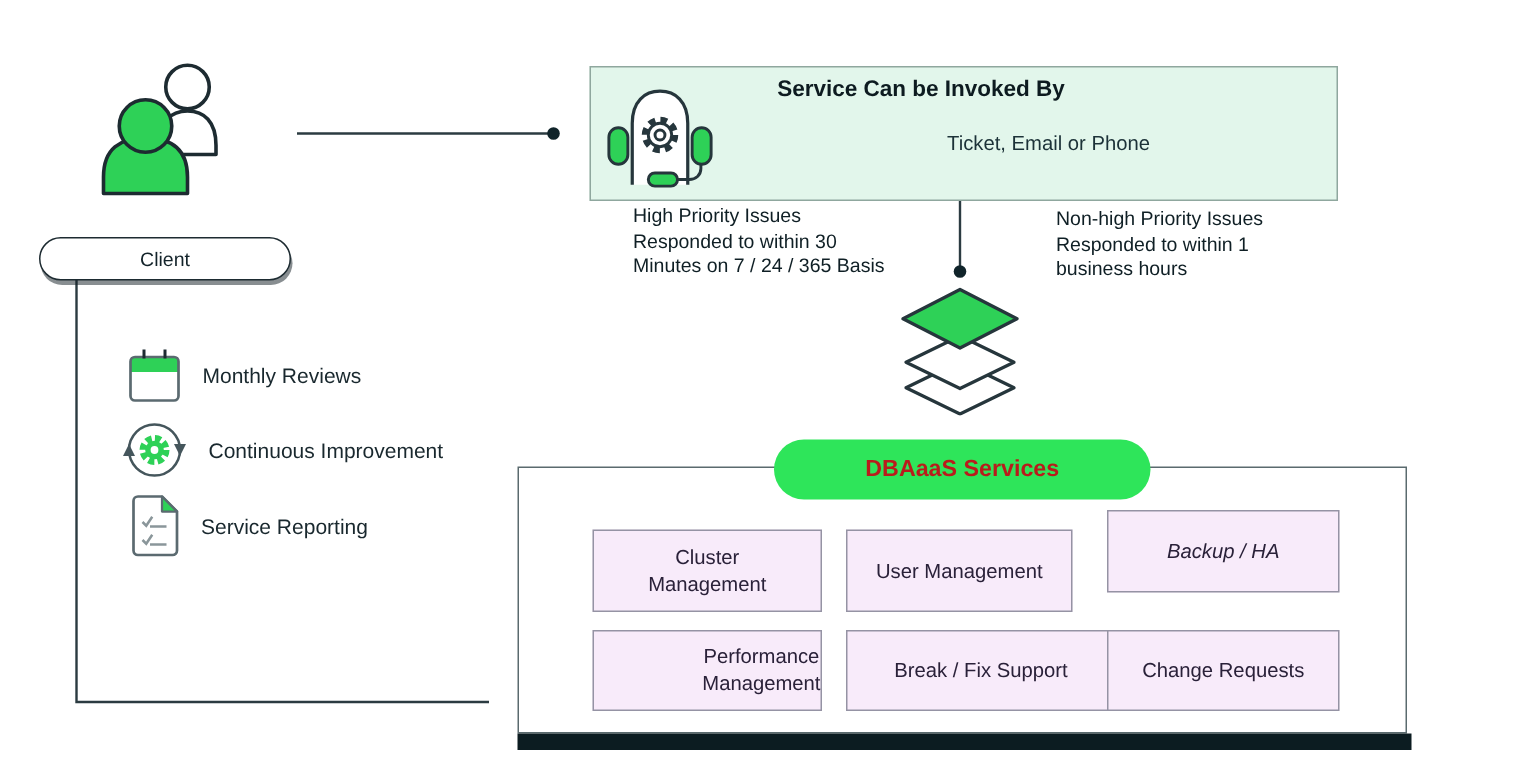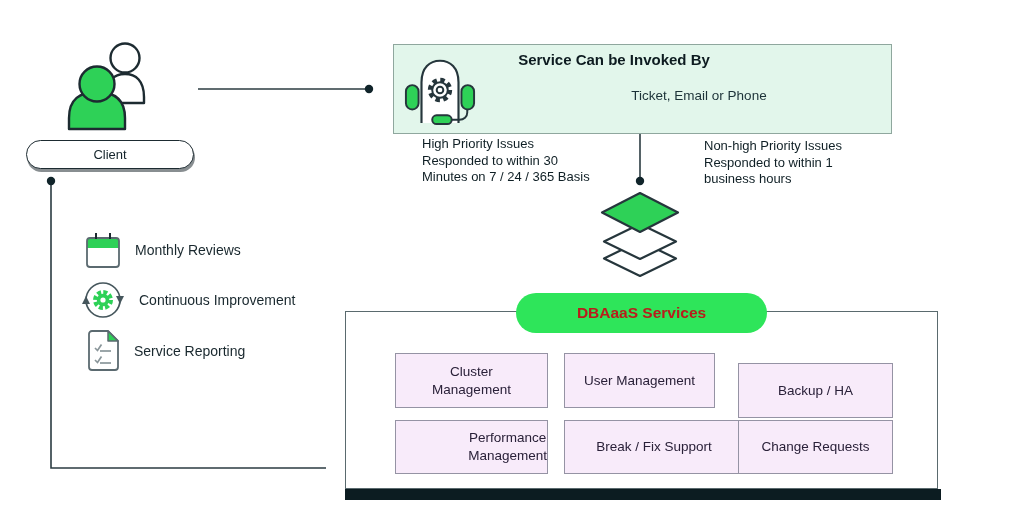--- a/index.html
+++ b/index.html
@@ -3,21 +3,21 @@
 <meta charset="utf-8">
 <style>
   html,body{margin:0;padding:0;background:#fff;}
   #canvas{position:relative;width:1024px;height:517px;background:#ffffff;
           font-family:"Liberation Sans",sans-serif;overflow:hidden;}
   .abs{position:absolute;}
   
   #connectors{position:absolute;left:0;top:0;width:1024px;height:517px;z-index:1;}
   
   .client-icon{left:60px;top:38px;width:100px;height:94px;z-index:2;}
-  .client-pill{left:26px;top:140px;width:166px;height:27px;background:#fff;
+  .client-pill{left:26px;top:158px;width:166px;height:27px;background:#fff;
     border:1.6px solid #1d2b31;border-radius:15px;display:flex;align-items:center;
     justify-content:center;font-size:13px;color:#13232a;z-index:2;
     box-shadow:1px 3px 0 rgba(18,30,36,.5);}
   
   .invoke-box{left:393px;top:44px;width:497px;height:88px;background:#E2F6EB;
     border:1.5px solid #8FA79E;z-index:2;}
   .headset{position:absolute;left:9px;top:9px;width:74px;height:72px;}
   .invoke-title{position:absolute;left:95px;top:6px;width:250px;text-align:center;
     font-size:15px;font-weight:700;color:#0d1b20;}
   .invoke-sub{position:absolute;left:180px;top:43px;width:250px;text-align:center;
@@ -34,21 +34,21 @@
   .panel-bar{left:345px;top:489px;width:596px;height:11px;background:#0C1C21;z-index:2;}
   .dbaas-pill{left:516px;top:293px;width:251px;height:40px;background:#2EE55A;
     border-radius:21px;display:flex;align-items:center;justify-content:center;
     font-size:15.5px;font-weight:600;color:#b91c1c;z-index:3;}
   .svc{position:absolute;background:#F8EBFA;border:1.2px solid #9593A4;
     display:flex;align-items:center;justify-content:center;text-align:center;
     font-size:13.5px;line-height:1.3;color:#2a2139;white-space:pre-line;z-index:3;
     box-sizing:border-box;}
   .svc1{left:395px;top:353px;width:153px;height:55px;}
   .svc2{left:564px;top:353px;width:151px;height:55px;}
-  .svc3{left:738px;top:363px;width:155px;height:55px;}
+  .svc3{left:738px;top:340px;width:155px;height:55px;font-style:italic;}
   .svc4{left:395px;top:420px;width:153px;height:54px;justify-content:flex-end;}
   .svc5{left:564px;top:420px;width:180px;height:54px;}
   .svc6{left:738px;top:420px;width:155px;height:54px;}
   
   .eng{position:absolute;display:flex;align-items:center;gap:13px;z-index:2;
     color:#19282e;font-size:14px;font-weight:500;}
   .eng1{left:84px;top:230px;}
   .eng2{left:80px;top:277px;}
   .eng3{left:84px;top:329px;}
   .eng svg{display:block;}

